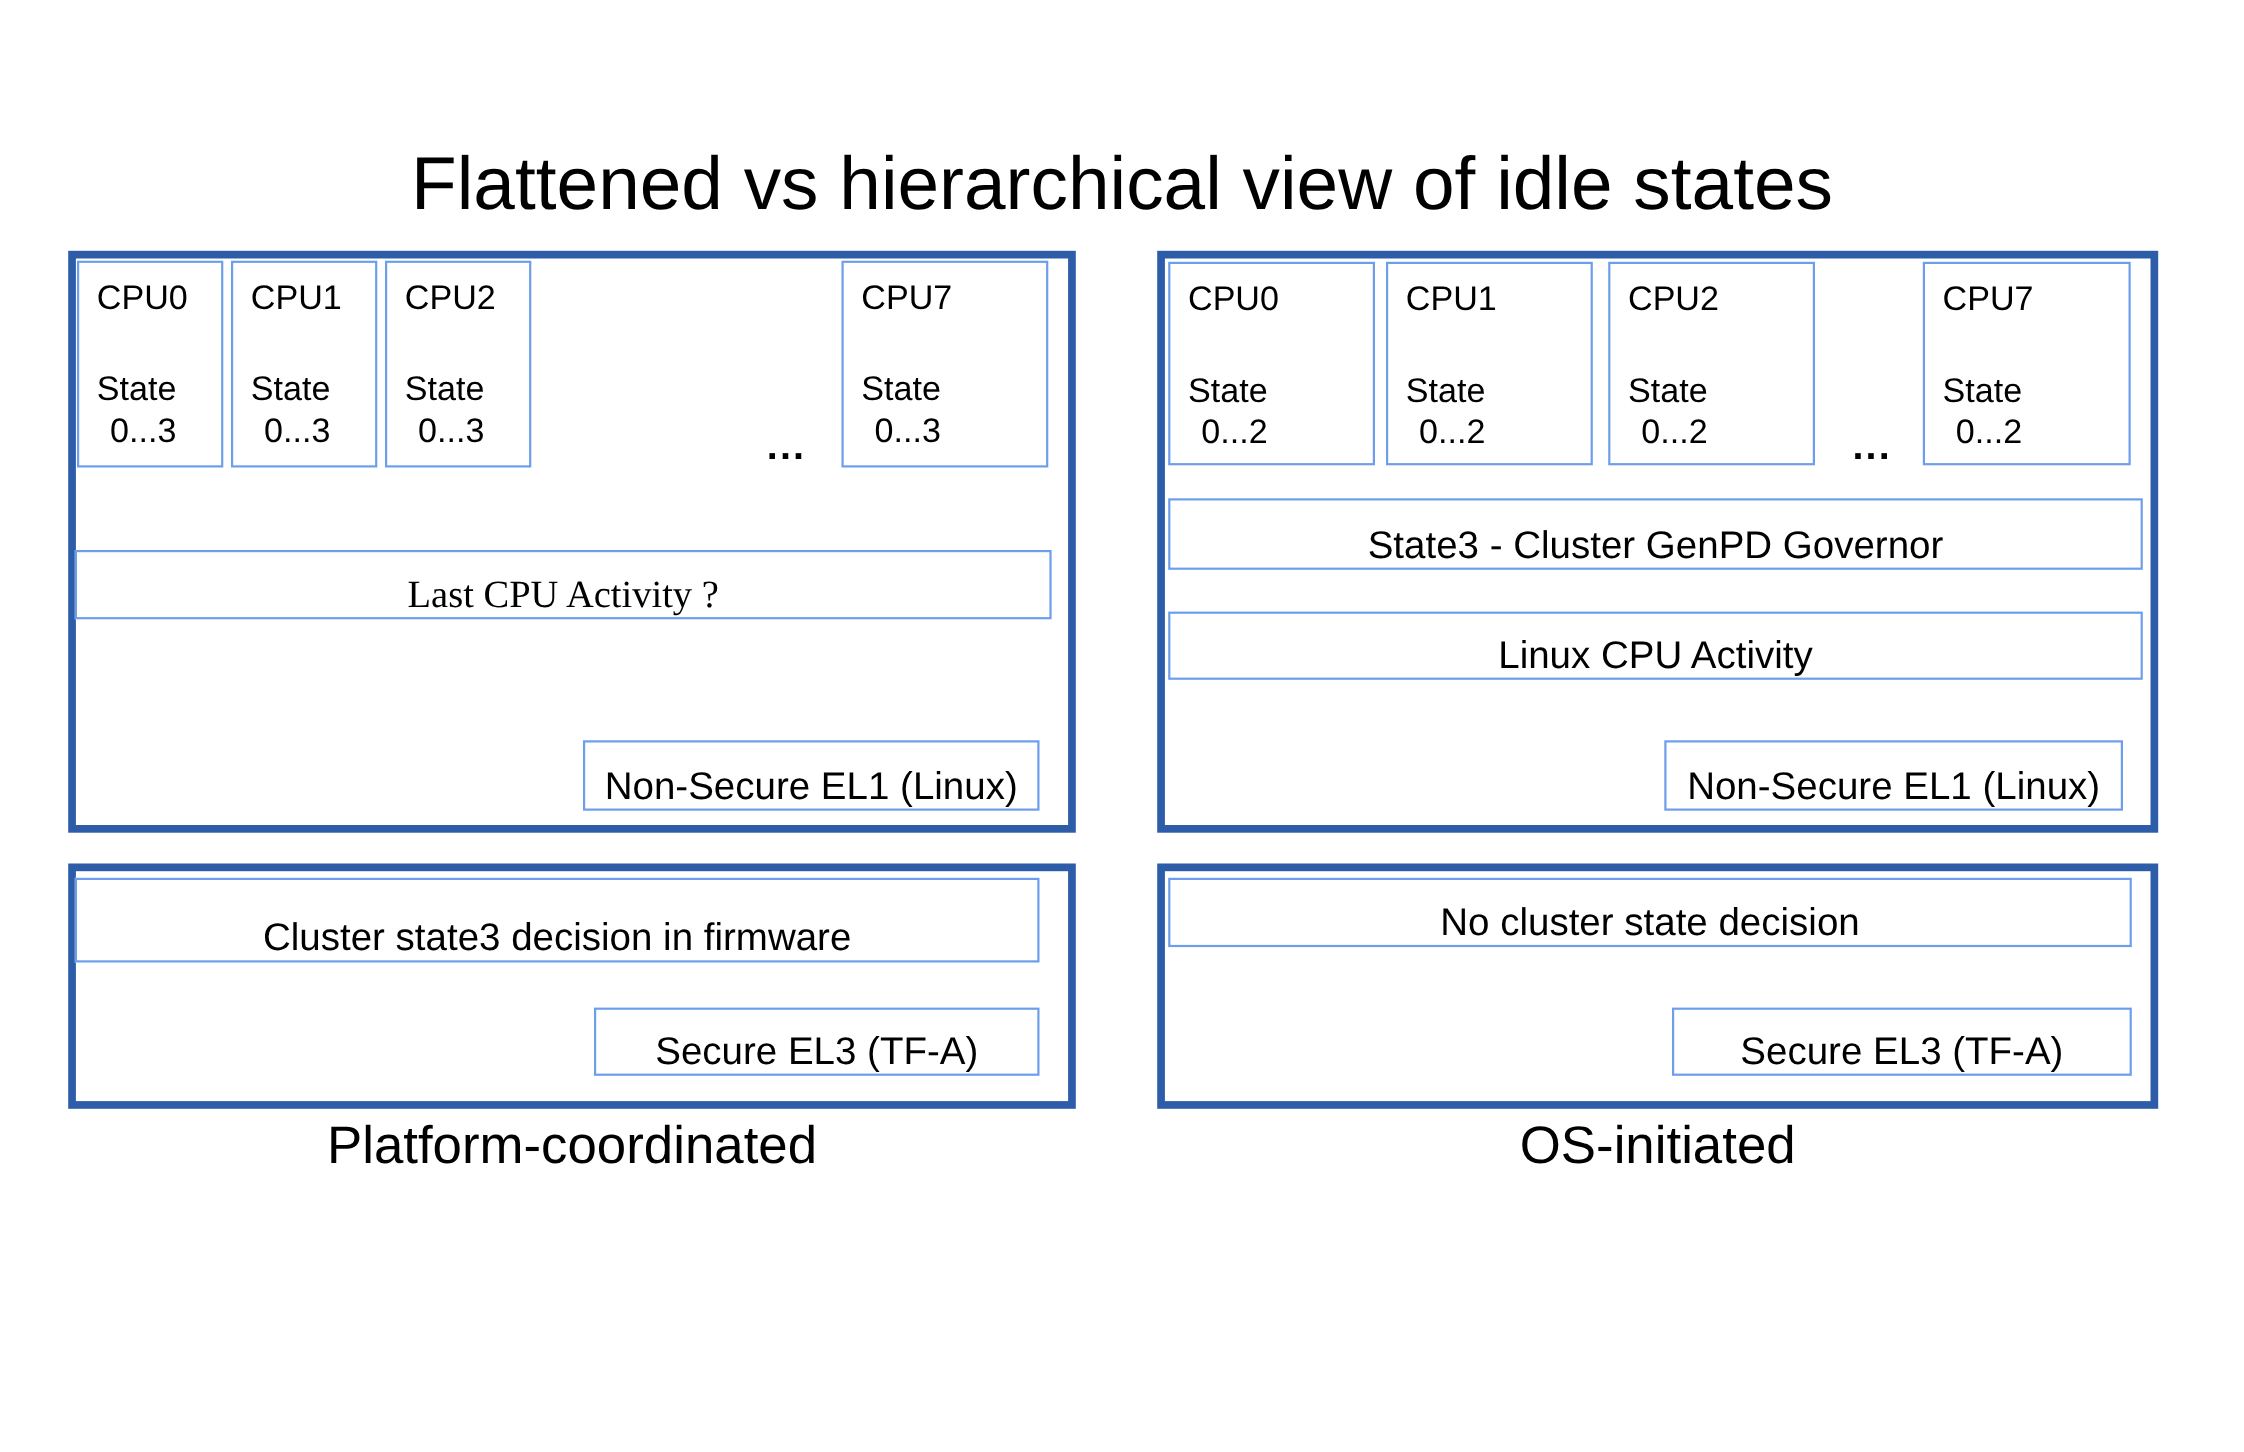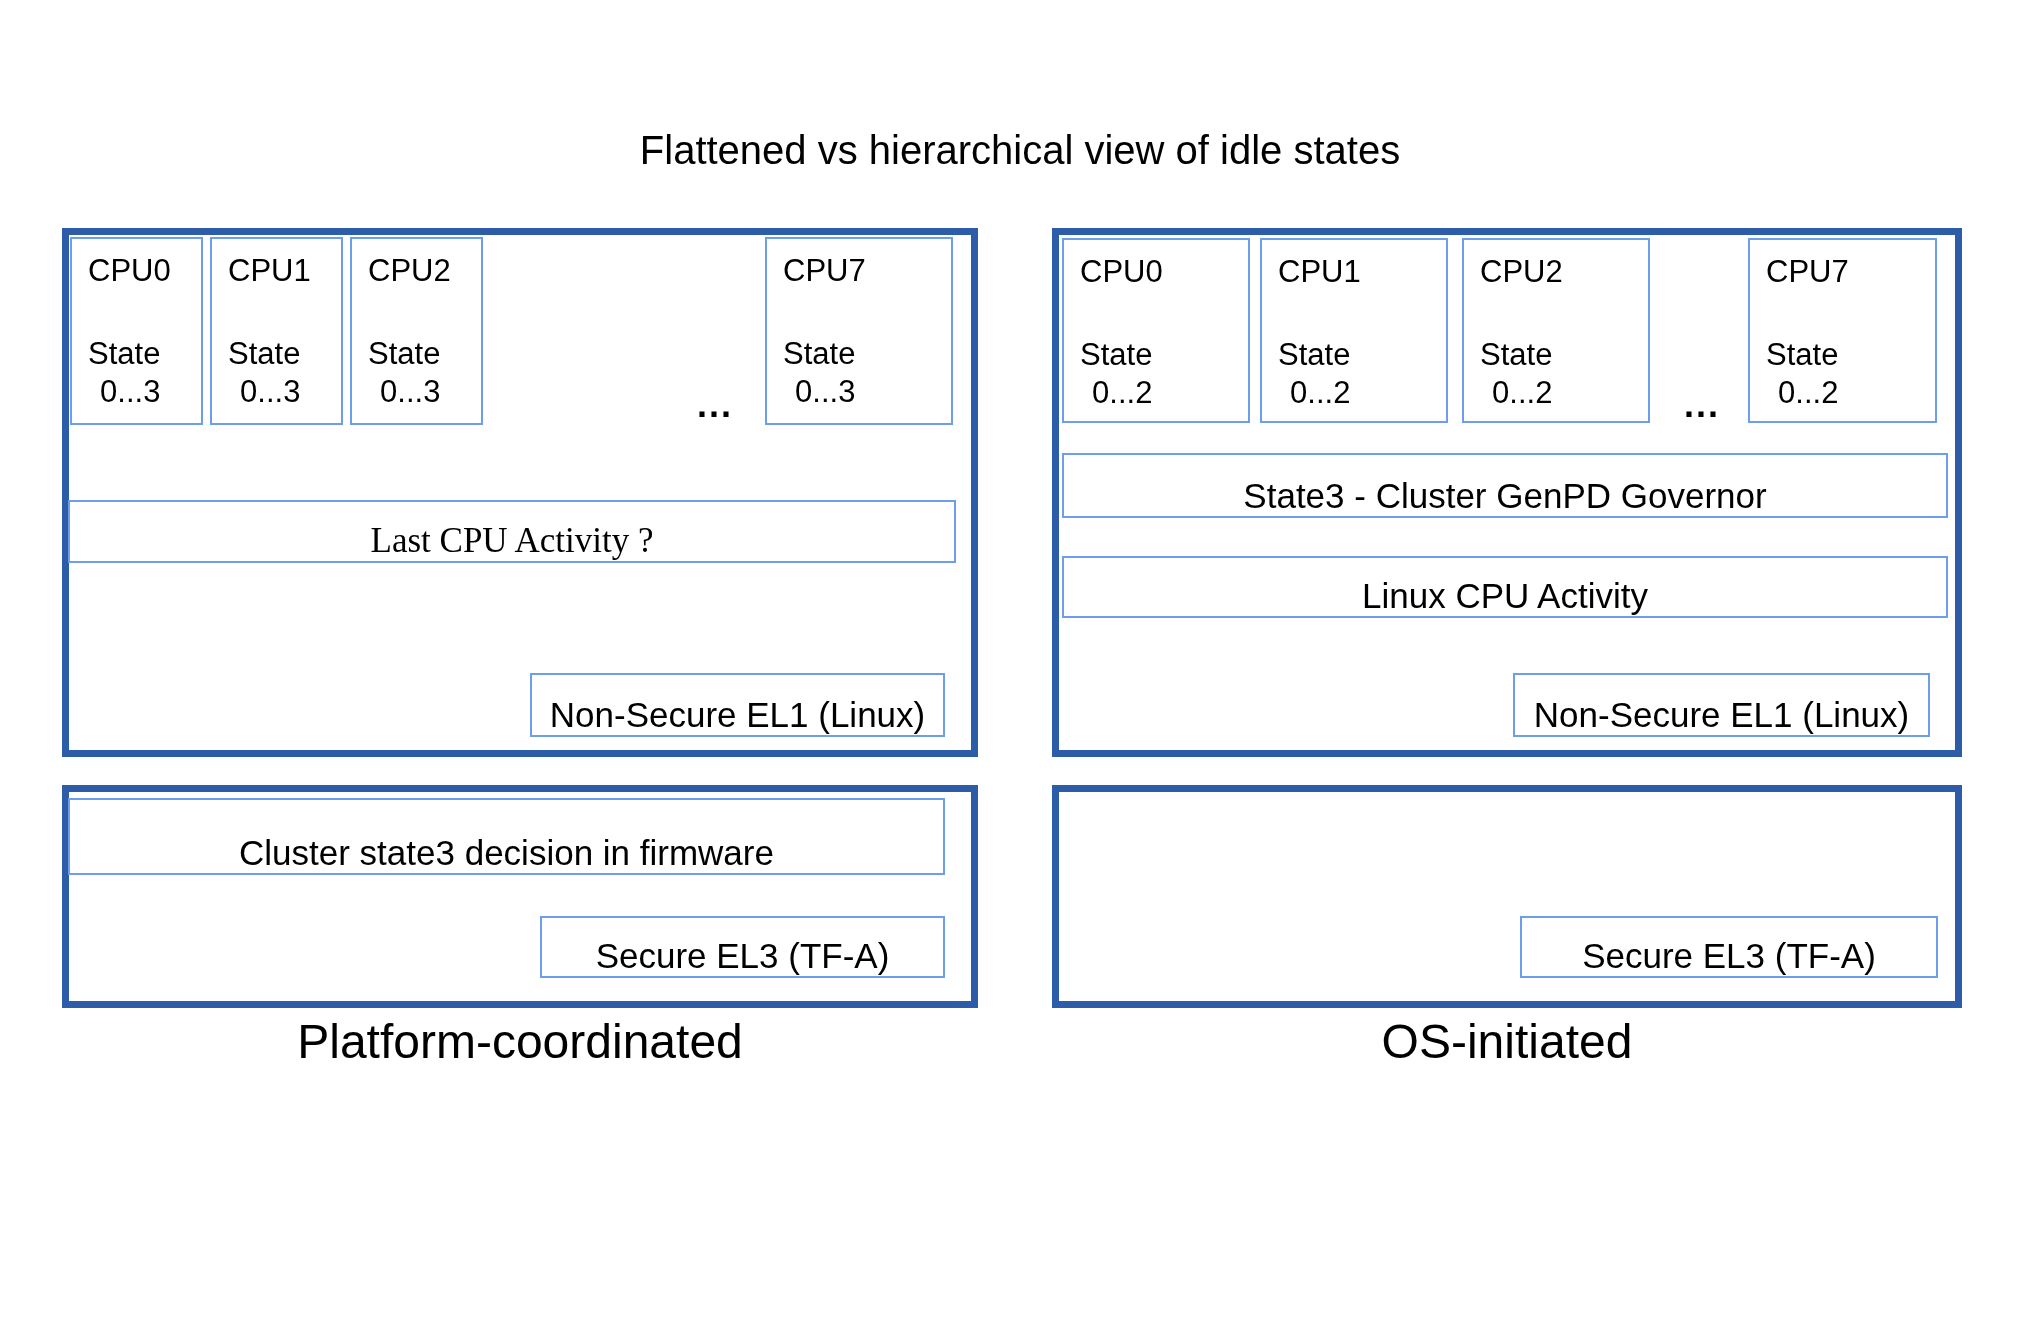--- a/index.html
+++ b/index.html
@@ -6,21 +6,21 @@
   #canvas{
     position:relative;
     width:2040px;height:1320px;
     background:#ffffff;
     font-family:"Liberation Sans", sans-serif;
     color:#000000;
     overflow:hidden;
   }
   .title{
     position:absolute;left:0;top:128px;width:100%;
-    text-align:center;font-size:40px;font-weight:400;
+    text-align:center;font-size:68px;font-weight:400;
     letter-spacing:0px;
   }
   .outer-box{
     position:absolute;
     border:7px solid #2d5ca8;
     background:#ffffff;
     box-sizing:border-box;
   }
   .inner-box{
     position:absolute;
@@ -123,20 +123,23 @@
   <div class="inner-box center-text" style="left:1062px;top:556px;width:886px;height:62px;">
     <span>Linux CPU Activity</span>
   </div>
 
   <div class="inner-box center-text" style="left:1513px;top:673px;width:417px;height:64px;">
     <span>Non-Secure EL1 (Linux)</span>
   </div>
 
   <div class="outer-box" style="left:1052px;top:785px;width:910px;height:223px;"></div>
 
+  <div class="inner-box center-text" style="left:1062px;top:798px;width:876px;height:63px;">
+    <span>No cluster state decision</span>
+  </div>
 
   <div class="inner-box center-text" style="left:1520px;top:916px;width:418px;height:62px;">
     <span>Secure EL3 (TF-A)</span>
   </div>
 
   <div class="panel-label" style="left:1052px;top:1014px;width:910px;">OS-initiated</div>
 
 </div>
 
 </body></html>

